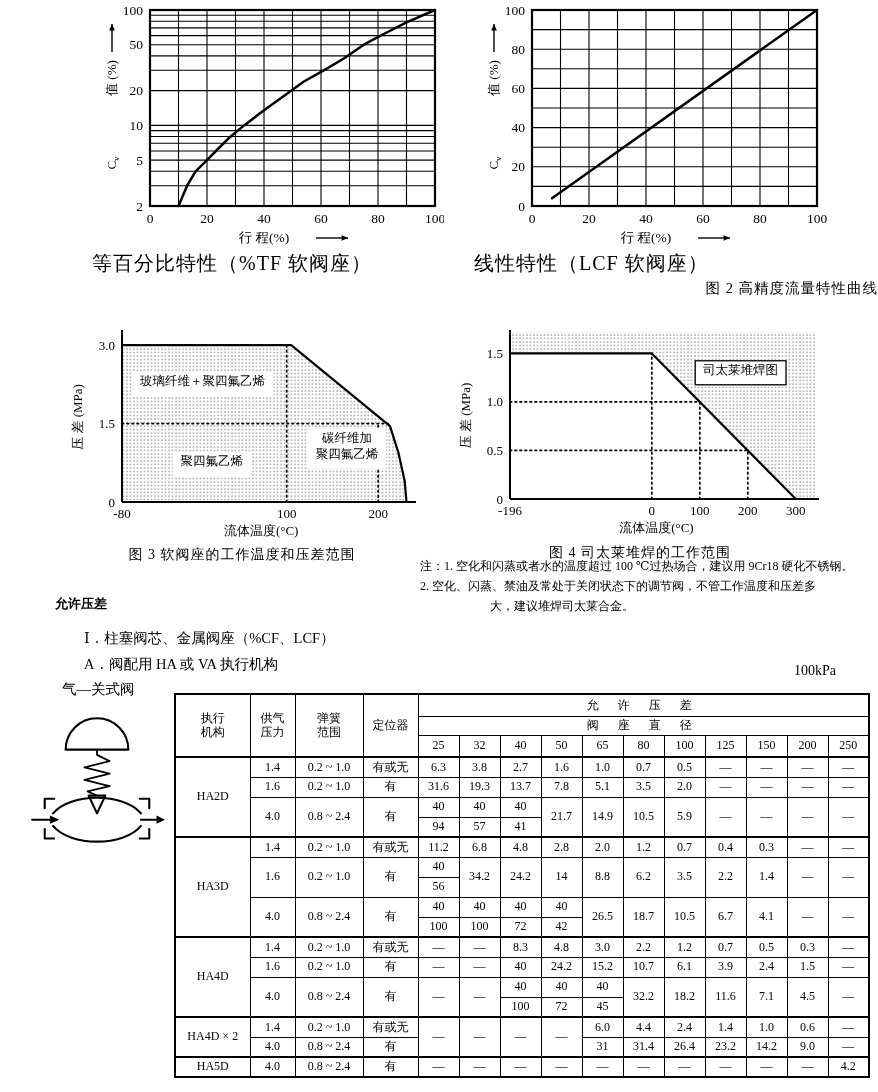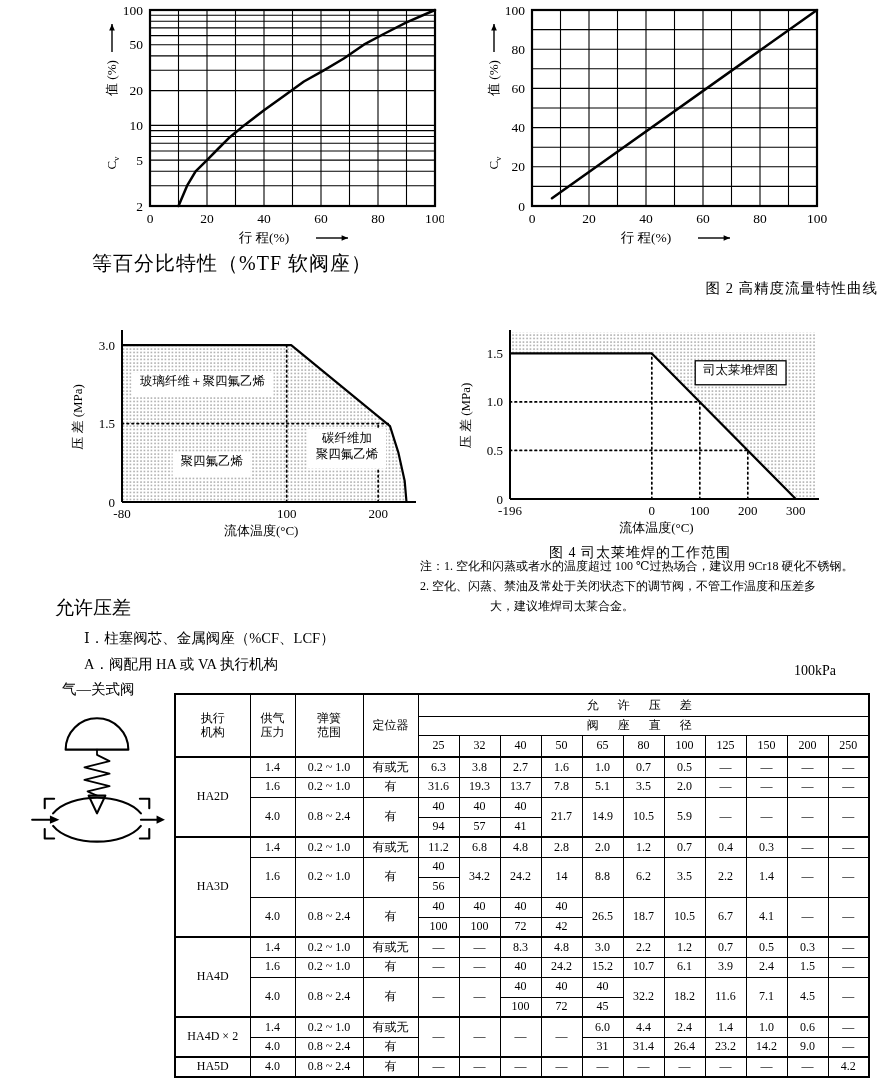--- a/index.html
+++ b/index.html
@@ -4,21 +4,21 @@
 <style>
   html,body{margin:0;padding:0;background:#fff}
   .page{position:relative;width:878px;height:1092px;background:#fff;color:#000;
         font-family:"Liberation Serif","DejaVu Serif",serif;overflow:hidden}
   .abs{position:absolute}
   figure{margin:0;padding:0}
   svg text{font-family:"Liberation Serif","DejaVu Serif",serif;fill:#000}
   .chart-caption{font-size:20px;letter-spacing:1px}
   .fig2-caption{font-size:14.5px;text-align:right;letter-spacing:1px}
   .fig-caption{font-size:14px;text-align:center;letter-spacing:1px}
-  .heading{font-size:19px;font-weight:normal}
+  .heading{font-size:13px;font-weight:bold}
   .line14{font-size:14.5px}
   .unit{font-size:14px;font-weight:normal;text-align:right}
   .notes{font-size:12px;line-height:20px;white-space:nowrap}
   .notes .n2{}
   .notes .n3{margin-left:70px}
   #press-table{border-collapse:collapse;table-layout:fixed;width:694px;
                border:2px solid #000;font-size:12px}
   #press-table td,#press-table th{border:1px solid #000;text-align:center;
                padding:0;line-height:1.12;font-weight:normal;overflow:hidden}
   #press-table tr{height:20px}
@@ -133,20 +133,21 @@
         <line x1="224" y1="238" x2="256" y2="238" stroke="#000" stroke-width="1.4"></line>
         <polygon points="256,238 249.60837741781384,240.85432317141698 249.60837741781384,235.14567682858302" fill="#000"></polygon>
         <g transform="translate(20,108)">
           <text x="30" y="4" font-size="13" transform="rotate(-90)" text-anchor="middle">值 (%)</text>
           <text x="-55" y="4" font-size="13" transform="rotate(-90)" text-anchor="middle">C<tspan font-size="9" dy="3">v</tspan></text>
           <line x1="0" y1="-56" x2="0" y2="-84" stroke="#000" stroke-width="1.4"></line>
           <polygon points="0,-84 2.8543231714169903,-77.60837741781384 -2.8543231714169917,-77.60837741781384" fill="#000"></polygon>
         </g>
         <polyline points="78.0,198.2 343.0,10.0" fill="none" stroke="#000" stroke-width="2.5" stroke-linejoin="round" stroke-linecap="round"></polyline>
       </svg>
+    <figcaption class="chart-caption">线性特性（LCF 软阀座）</figcaption>
   </figure>
 
   <div class="abs fig2-caption" style="left:0;top:279px;width:878px">图 2  高精度流量特性曲线</div>
 
   <figure class="abs" style="left:56px;top:320px">
     <svg id="svg-f3" width="372" height="222">
         <defs>
           <pattern id="svg-f3-dots" width="3.5" height="3.5" patternUnits="userSpaceOnUse">
             <rect width="3.5" height="3.5" fill="#fff"></rect>
             <circle cx="1" cy="1" r="0.8" fill="#969696"></circle>
@@ -170,20 +171,21 @@
           <text x="0" y="4" font-size="13" transform="rotate(-90)" text-anchor="middle">压  差 (MPa)</text>
         </g>
         <rect x="75.50473186119874" y="52.30769230769231" width="142" height="24" fill="#fff" stroke="none" stroke-width="1.3"></rect>
         <text x="146.50473186119874" y="65.3076923076923" font-size="12.5" text-anchor="middle">玻璃纤维＋聚四氟乙烯</text>
         <rect x="252.0473186119874" y="108.64615384615385" width="78" height="40" fill="#fff" stroke="none" stroke-width="1.3"></rect>
         <text x="291.0473186119874" y="121.64615384615385" font-size="12.5" text-anchor="middle">碳纤维加</text>
         <text x="291.0473186119874" y="137.64615384615385" font-size="12.5" text-anchor="middle">聚四氟乙烯</text>
         <rect x="116.65299684542589" y="132.33846153846156" width="78" height="24" fill="#fff" stroke="none" stroke-width="1.3"></rect>
         <text x="155.6529968454259" y="145.33846153846156" font-size="12.5" text-anchor="middle">聚四氟乙烯</text>
       </svg>
+    <figcaption class="fig-caption">图 3  软阀座的工作温度和压差范围</figcaption>
   </figure>
 
   <figure class="abs" style="left:428px;top:320px">
     <svg id="svg-f4" width="424" height="220">
         <defs>
           <pattern id="svg-f4-dots" width="3.5" height="3.5" patternUnits="userSpaceOnUse">
             <rect width="3.5" height="3.5" fill="#fff"></rect>
             <circle cx="1" cy="1" r="0.8" fill="#969696"></circle>
           </pattern>
         </defs>

